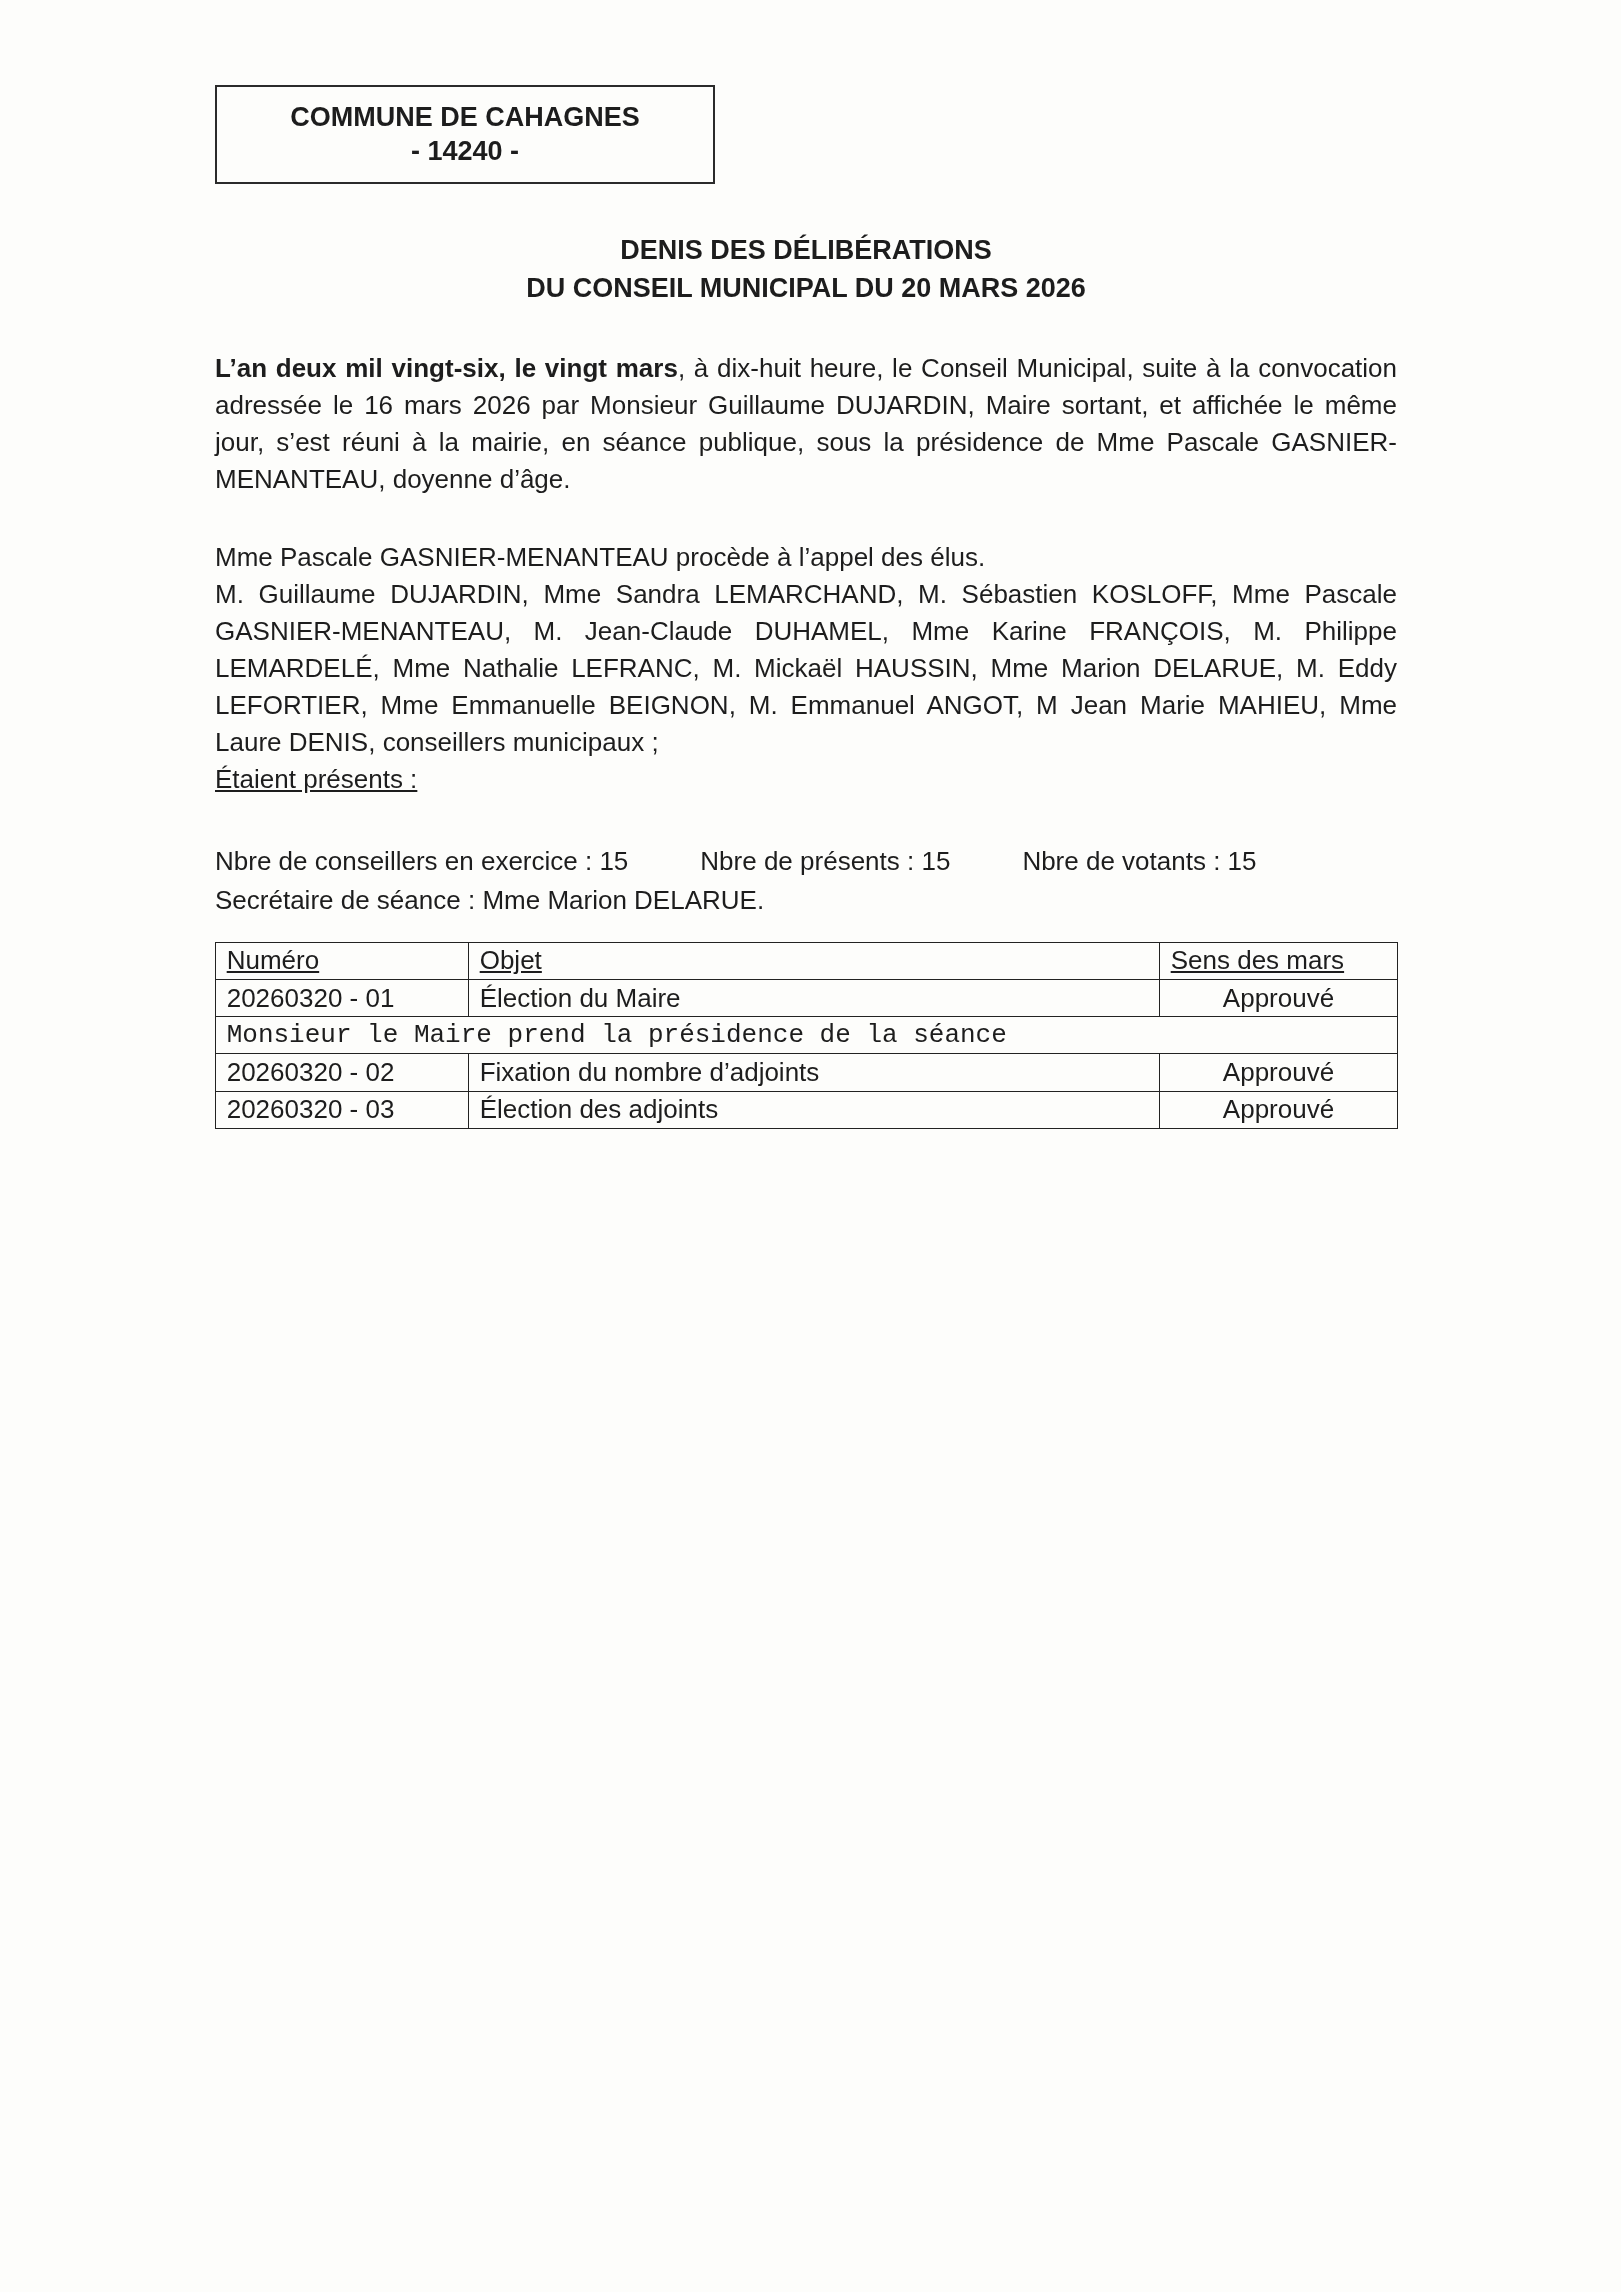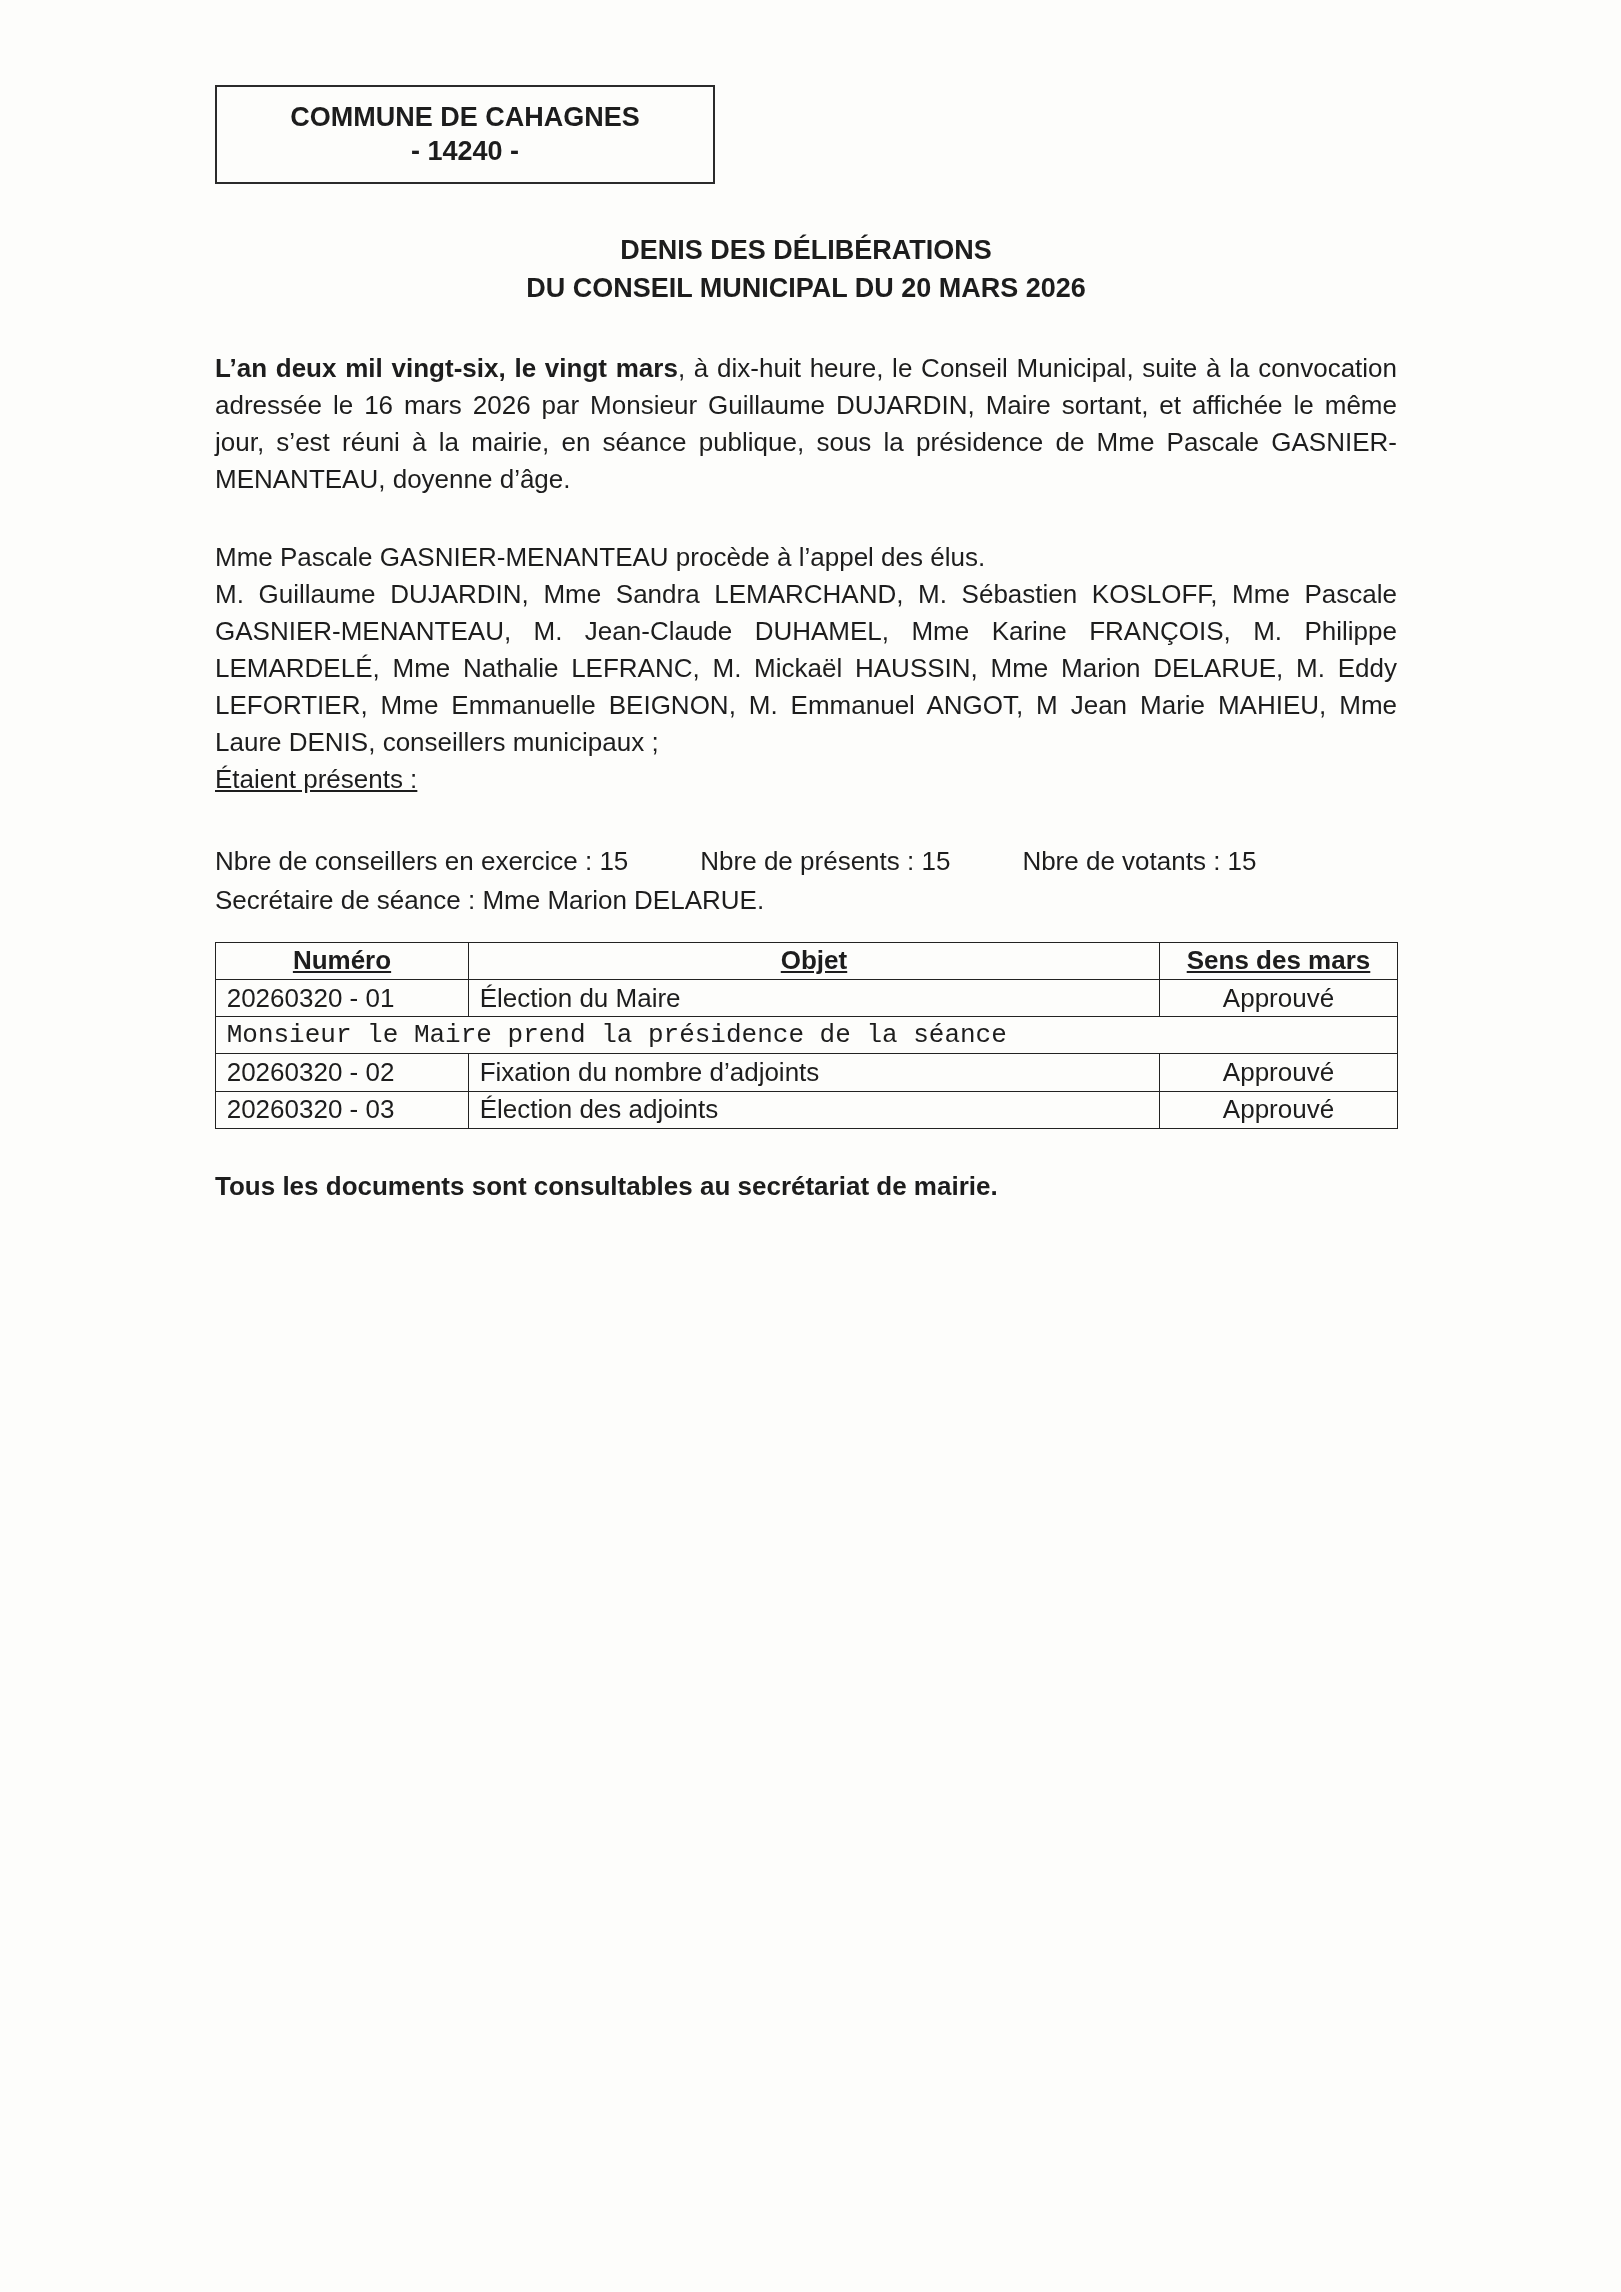--- a/index.html
+++ b/index.html
@@ -60,22 +60,22 @@
   }
   table.delib col.c-num { width: 253px; }
   table.delib col.c-obj { width: 691px; }
   table.delib col.c-vote { width: 238px; }
   table.delib th, table.delib td {
     border: 1.8px solid #222;
     padding: 2.7px 10.7px 3.6px 10.7px;
     vertical-align: middle;
   }
   table.delib th {
-    font-weight: bold;
-    text-align: center;
+    font-weight: normal;
+    text-align: left;
   }
   table.delib th .u { text-decoration: underline; }
   td.cell-num { padding-left: 14.3px; }
   td.cell-obj { padding-left: 14.3px; }
   td.cell-vote { text-align: center; }
   td.cell-span { padding-left: 14.3px; font-family: Liberation Mono, monospace; }
   .footer1 { margin-top: 50px; }
   .footer2 { margin-top: 39px; font-weight: bold; }
 </style>
 </head>
@@ -138,16 +138,15 @@
       </tr>
       <tr>
         <td class="cell-num">20260320 - 03</td>
         <td class="cell-obj">Élection des adjoints</td>
         <td class="cell-vote">Approuvé</td>
       </tr>
     </tbody>
   </table>
 
 
-  <p class="body-text footer2">Tous les documents sont consultables au secrétariat de mairie.</p>
 
 </div>
 
 
 </body></html>

